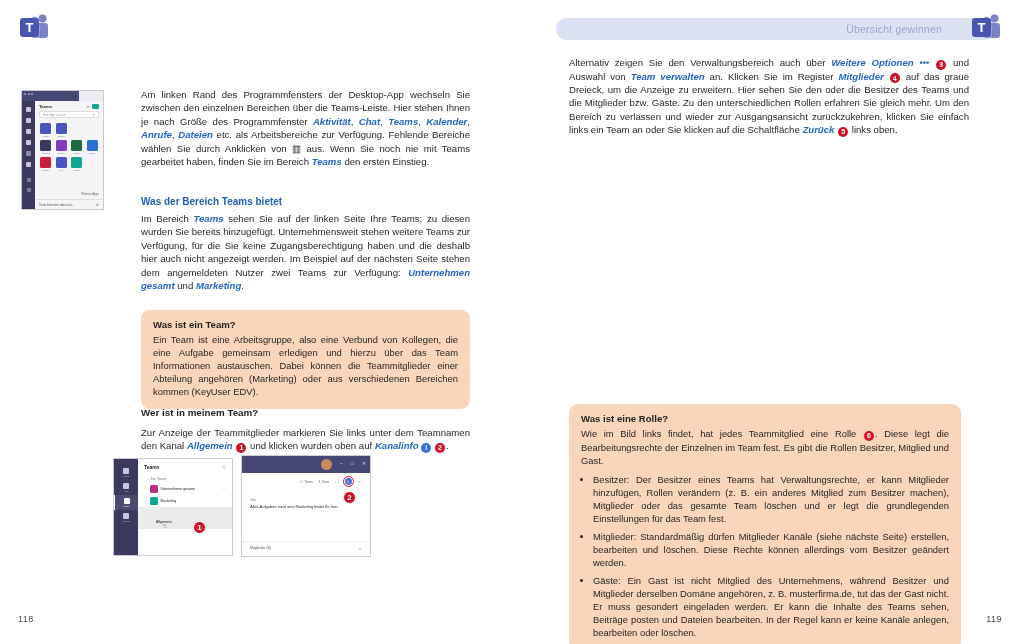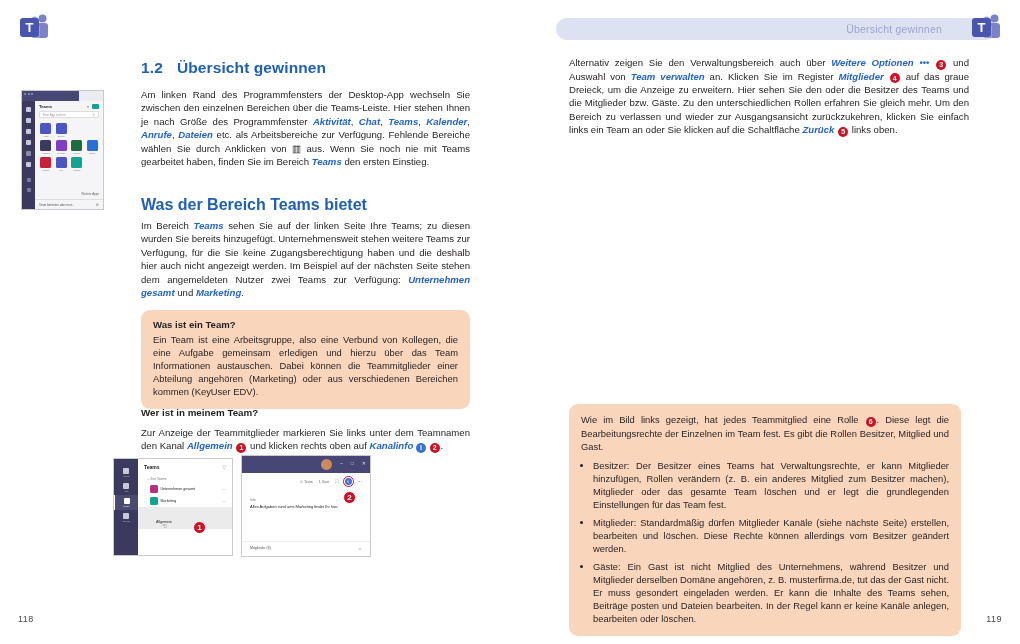--- a/index.html
+++ b/index.html
@@ -26,21 +26,21 @@
   .logo.right { right:17px; }
 
   
   .pagenum { position:absolute; bottom:20px; font-size:9px; color:#4a4a4a; letter-spacing:.5px; }
   .pagenum.left { left:18px; }
   .pagenum.right { right:18px; }
 
   
   .h2 { color:#1f5fb4; font-size:15.5px; font-weight:bold; letter-spacing:.1px; }
   .h2 .num { display:inline-block; width:36px; }
-  .h3 { color:#1f5fb4; font-size:16px; font-weight:bold; margin-bottom:5px; }
+  .h3 { color:#1f5fb4; font-size:10px; font-weight:bold; margin-bottom:5px; }
   p.body { font-size:9.6px; line-height:13.4px; text-align:justify; margin:0; }
   i.hl { color:#2566c0; font-style:italic; font-weight:bold; }
 
   
   .mark { display:inline-flex; align-items:center; justify-content:center;
           width:10px; height:10px; border-radius:50%; background:#cf1126; color:#fff;
           font-size:7px; font-weight:bold; line-height:1; vertical-align:-1px;
           font-style:normal; margin:0 1px; }
   .info-i { display:inline-flex; align-items:center; justify-content:center;
             width:10px; height:10px; border-radius:50%; background:#3a6fd8; color:#fff;
@@ -102,23 +102,20 @@
       <svg viewBox="0 0 34 34" width="34" height="34">
         <circle cx="25.5" cy="6.5" r="4" fill="#7b83c4"></circle>
         <circle cx="17.5" cy="7.5" r="3" fill="#9aa2d8"></circle>
         <rect x="20" y="11" width="11" height="15" rx="3" fill="#7b83c4"></rect>
         <rect x="14" y="12" width="9" height="14" rx="3" fill="#9aa2d8"></rect>
         <rect x="3" y="6" width="19" height="19" rx="3" fill="#4a55b0"></rect>
         <text x="12.5" y="20" font-family="Liberation Sans, sans-serif" font-size="13" font-weight="bold" fill="#ffffff" text-anchor="middle">T</text>
       </svg>
     </div>
 
-    <div class="h2" style="position:absolute; left:141px; top:59px;">
-      <span class="num">1.2</span><span>Übersicht gewinnen</span>
-    </div>
 
     <div style="position:absolute; left:141px; top:88px; width:329px;">
       <p class="body"><span>Am linken Rand des Programmfensters der Desktop-App wechseln Sie zwischen den einzelnen Bereichen über die Teams-Leiste. Hier stehen Ihnen je nach Größe des Programmfenster </span><i class="hl">Aktivität</i>, <i class="hl">Chat</i>, <i class="hl">Teams</i>, <i class="hl">Kalender</i>, <i class="hl">Anrufe</i>, <i class="hl">Dateien</i><span> etc. als Arbeitsbereiche zur Verfügung. Fehlende Bereiche wählen Sie durch Anklicken von ▥ aus. Wenn Sie noch nie mit Teams gearbeitet haben, finden Sie im Bereich </span><i class="hl">Teams</i><span> den ersten Einstieg.</span></p>
     </div>
 
     <div class="shot" id="shot-apps">
       <div class="tb">
         <div style="position:absolute;left:2px;top:2px;display:flex;gap:1.5px;">
           <div style="width:2px;height:2px;border-radius:50%;background:#9b9bbd;"></div>
           <div style="width:2px;height:2px;border-radius:50%;background:#9b9bbd;"></div>
@@ -222,21 +219,21 @@
       <p class="body"><span>Im Bereich </span><i class="hl">Teams</i><span> sehen Sie auf der linken Seite Ihre Teams; zu diesen wurden Sie bereits hinzugefügt. Unternehmensweit stehen weitere Teams zur Verfügung, für die Sie keine Zugangsberechtigung haben und die deshalb hier auch nicht angezeigt werden. Im Beispiel auf der nächsten Seite stehen dem angemeldeten Nutzer zwei Teams zur Verfügung: </span><i class="hl">Unternehmen gesamt</i><span> und </span><i class="hl">Marketing</i><span>.</span></p>
     </div>
 
     <div class="callout" style="position:absolute; left:141px; top:310px; width:329px;">
       <div class="ttl">Was ist ein Team?</div>
       <p>Ein Team ist eine Arbeitsgruppe, also eine Verbund von Kollegen, die eine Aufgabe gemeinsam erledigen und hierzu über das Team Informationen austauschen. Dabei können die Teammitglieder einer Abteilung angehören (Marketing) oder aus verschiedenen Bereichen kommen (KeyUser EDV).</p>
     </div>
 
     <div style="position:absolute; left:141px; top:407px; width:329px;">
       <div style="font-size:9.8px;font-weight:bold;margin-bottom:8px;">Wer ist in meinem Team?</div>
-      <p class="body"><span>Zur Anzeige der Teammitglieder markieren Sie links unter dem Teamnamen den Kanal </span><i class="hl">Allgemein</i> <span class="mark">1</span><span> und klicken rechts oben auf </span><i class="hl">Kanalinfo</i> <span class="info-i">i</span> <span class="mark">2</span><span>.</span></p>
+      <p class="body"><span>Zur Anzeige der Teammitglieder markieren Sie links unter dem Teamnamen den Kanal </span><i class="hl">Allgemein</i> <span class="mark">1</span><span> und klicken wurden oben auf </span><i class="hl">Kanalinfo</i> <span class="info-i">i</span> <span class="mark">2</span><span>.</span></p>
     </div>
 
     <div class="shot" id="shot-list">
       <div class="rail">
         <div style="padding-top:6px;">
           <div class="rail-item">
               <div class="rail-ico" style="width:6px;height:6px;"></div>
               <div class="rail-lbl">Aktivität</div>
             </div>
           <div class="rail-item">
@@ -325,21 +322,22 @@
         <rect x="3" y="6" width="19" height="19" rx="3" fill="#4a55b0"></rect>
         <text x="12.5" y="20" font-family="Liberation Sans, sans-serif" font-size="13" font-weight="bold" fill="#ffffff" text-anchor="middle">T</text>
       </svg>
     </div>
 
     <div style="position:absolute; left:59px; top:56px; width:400px;">
       <p class="body"><span>Alternativ zeigen Sie den Verwaltungsbereich auch über </span><i class="hl">Weitere Optionen</i> <span style="color:#2566c0;font-weight:bold;">•••</span> <span class="mark">3</span><span> und Auswahl von </span><i class="hl">Team verwalten</i><span> an. Klicken Sie im Register </span><i class="hl">Mitglieder</i> <span class="mark">4</span><span> auf das graue Dreieck, um die Anzeige zu erweitern. Hier sehen Sie den oder die Besitzer des Teams und die Mitglieder bzw. Gäste. Zu den unterschiedlichen Rollen erfahren Sie gleich mehr. Um den Bereich zu verlassen und wieder zur Ausgangsansicht zurückzukehren, klicken Sie einfach links ein Team an oder Sie klicken auf die Schaltfläche </span><i class="hl">Zurück</i> <span class="mark">5</span><span> links oben.</span></p>
     </div>
 
     <div class="callout" style="position:absolute; left:59px; top:404px; width:392px;">
-      <p><span>Wie im Bild links gezeigt, hat jedes Teammitglied eine Rolle </span><span class="mark">6</span><span>. Diese legt die Bearbeitungsrechte der Einzelnen im Team fest. Es gibt die Rollen Besitzer, Mitglied und Gast.</span></p>
+      <div class="ttl">Was ist eine Rolle?</div>
+      <p><span>Wie im Bild links findet, hat jedes Teammitglied eine Rolle </span><span class="mark">6</span><span>. Diese legt die Bearbeitungsrechte der Einzelnen im Team fest. Es gibt die Rollen Besitzer, Mitglied und Gast.</span></p>
       <ul>
         <li>Besitzer: Der Besitzer eines Teams hat Verwaltungsrechte, er kann Mitglieder hinzufügen, Rollen verändern (z. B. ein anderes Mitglied zum Besitzer machen), Mitglieder oder das gesamte Team löschen und er legt die grundlegenden Einstellungen für das Team fest.</li>
         <li>Mitglieder: Standardmäßig dürfen Mitglieder Kanäle (siehe nächste Seite) erstellen, bearbeiten und löschen. Diese Rechte können allerdings vom Besitzer geändert werden.</li>
         <li>Gäste: Ein Gast ist nicht Mitglied des Unternehmens, während Besitzer und Mitglieder derselben Domäne angehören, z. B. musterfirma.de, tut das der Gast nicht. Er muss gesondert eingeladen werden. Er kann die Inhalte des Teams sehen, Beiträge posten und Dateien bearbeiten. In der Regel kann er keine Kanäle anlegen, bearbeiten oder löschen.</li>
       </ul>
     </div>
 
     <div class="pagenum right">119</div>
   </div>
 

